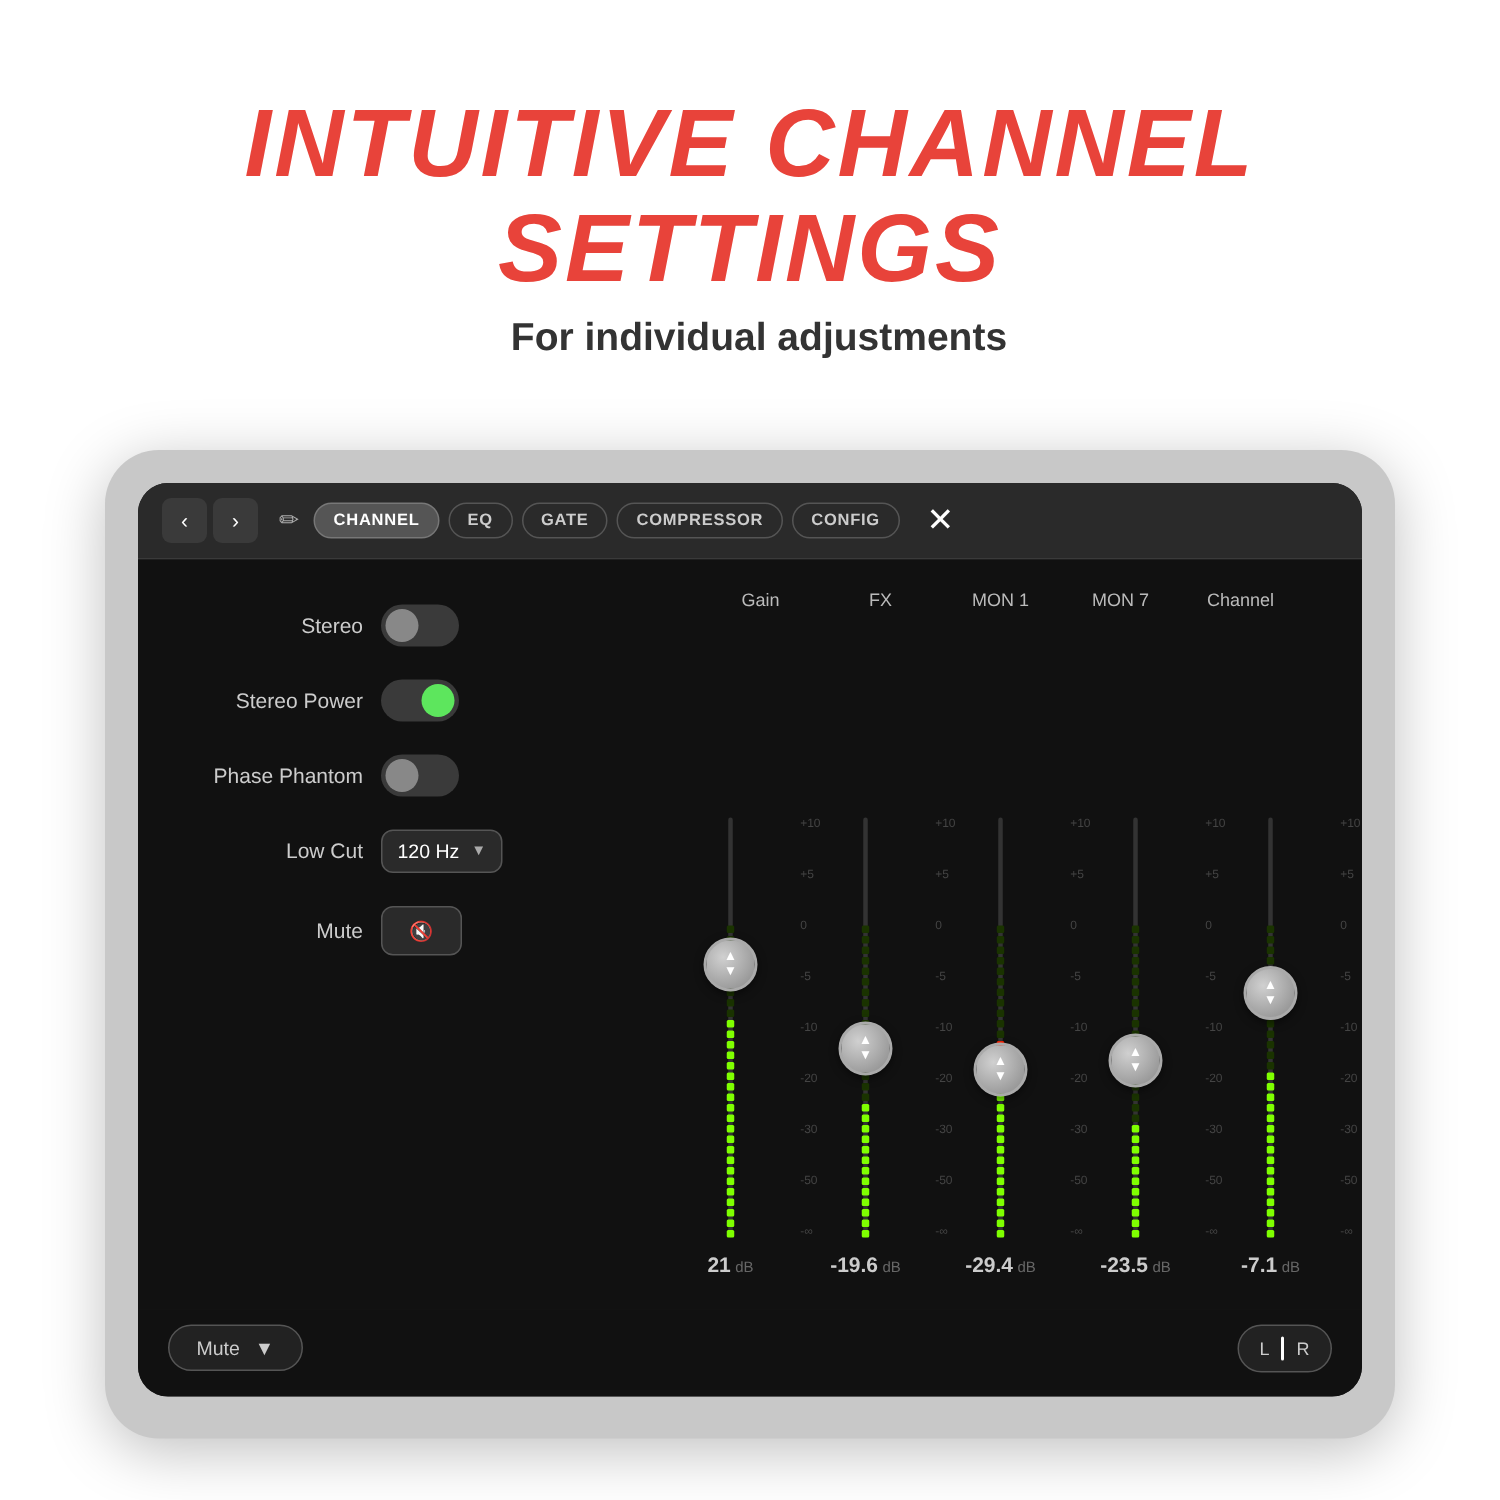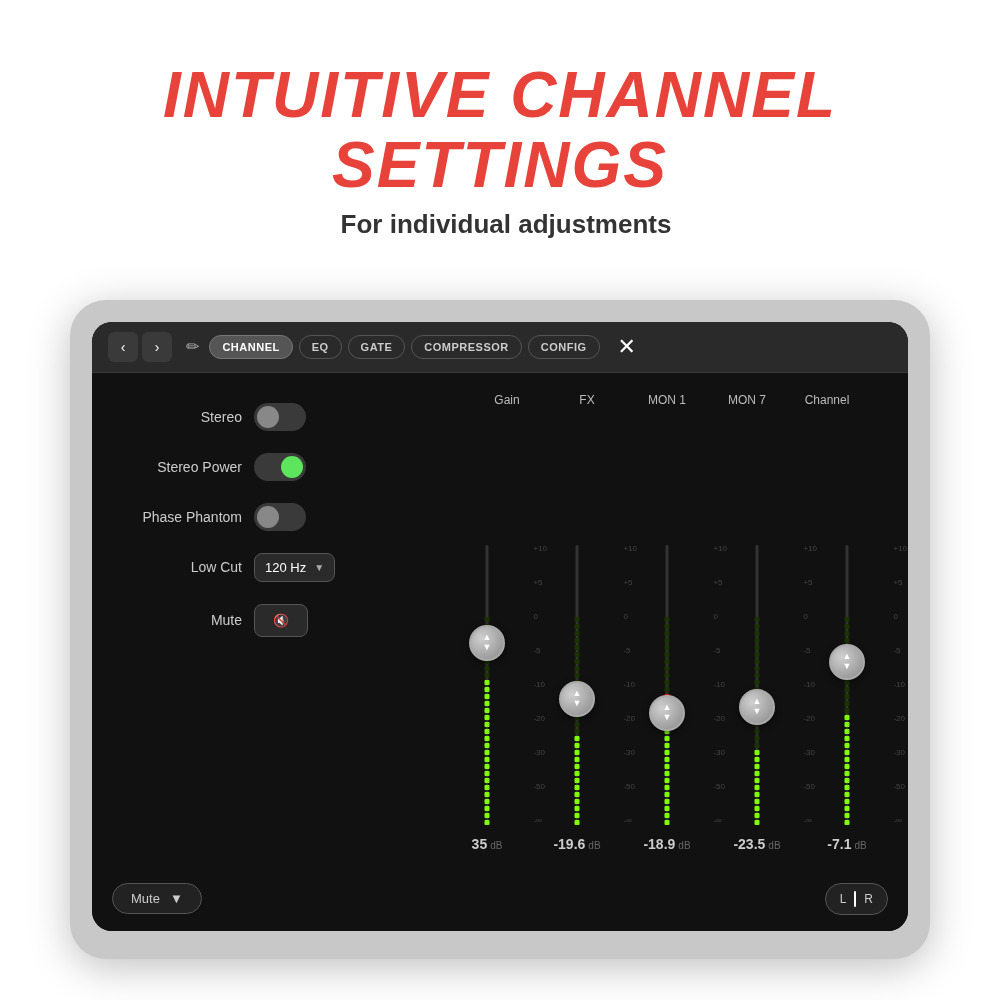--- a/index.html
+++ b/index.html
@@ -678,23 +678,23 @@
                 <div style="color: rgb(68, 68, 68); font-size: 8px; font-family: Arial, sans-serif; line-height: 1;">-∞</div>
               </div>
               <div class="fader-knob" style="top: 99px;">
                 <div class="arrows" style="color:#fff;font-size:9px;line-height:1.1;">▲<br>▼</div>
               </div>
             </div>
           </div>
 
         <div class="fader-db-row" id="db-values-row">
 
-        <div class="fader-db-col" style="width: 80px; text-align: center;"><span style="color:#ccc;font-size:14px;font-family:Arial,sans-serif;font-weight:bold;">35</span><span style="color:#666;font-size:10px;font-family:Arial,sans-serif;margin-left:3px;">dB</span></div>
+        <div class="fader-db-col" style="width: 80px; text-align: center;"><span style="color:#ccc;font-size:14px;font-family:Arial,sans-serif;font-weight:bold;">21</span><span style="color:#666;font-size:10px;font-family:Arial,sans-serif;margin-left:3px;">dB</span></div>
             <div class="fader-db-col" style="width: 80px; text-align: center;"><span style="color:#ccc;font-size:14px;font-family:Arial,sans-serif;font-weight:bold;">-19.6</span><span style="color:#666;font-size:10px;font-family:Arial,sans-serif;margin-left:3px;">dB</span></div>
-            <div class="fader-db-col" style="width: 80px; text-align: center;"><span style="color:#ccc;font-size:14px;font-family:Arial,sans-serif;font-weight:bold;">-18.9</span><span style="color:#666;font-size:10px;font-family:Arial,sans-serif;margin-left:3px;">dB</span></div>
+            <div class="fader-db-col" style="width: 80px; text-align: center;"><span style="color:#ccc;font-size:14px;font-family:Arial,sans-serif;font-weight:bold;">-29.4</span><span style="color:#666;font-size:10px;font-family:Arial,sans-serif;margin-left:3px;">dB</span></div>
             <div class="fader-db-col" style="width: 80px; text-align: center;"><span style="color:#ccc;font-size:14px;font-family:Arial,sans-serif;font-weight:bold;">-23.5</span><span style="color:#666;font-size:10px;font-family:Arial,sans-serif;margin-left:3px;">dB</span></div>
             <div class="fader-db-col" style="width: 80px; text-align: center;"><span style="color:#ccc;font-size:14px;font-family:Arial,sans-serif;font-weight:bold;">-7.1</span><span style="color:#666;font-size:10px;font-family:Arial,sans-serif;margin-left:3px;">dB</span></div>
           </div>
 
       </div>
     </div>
 
     <div class="bottom-bar">
       <button class="line-selector">
         <span>Mute</span>

